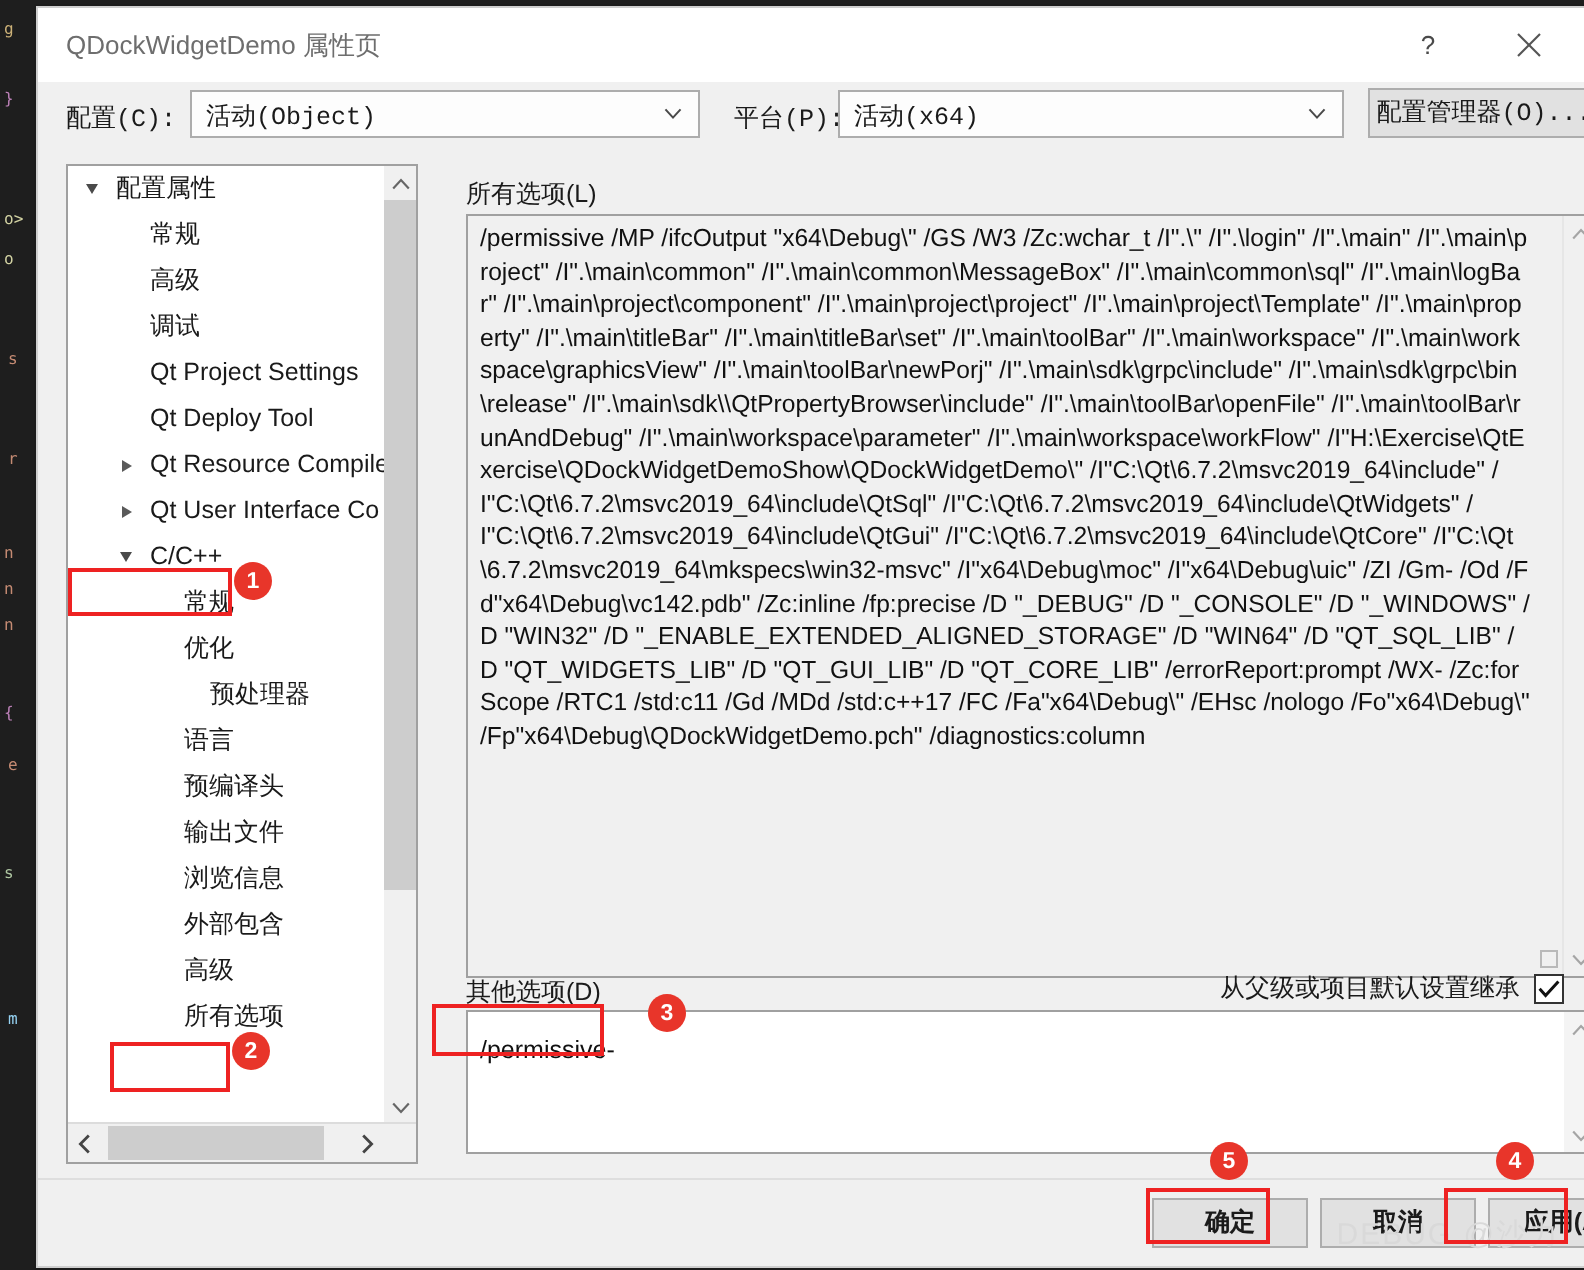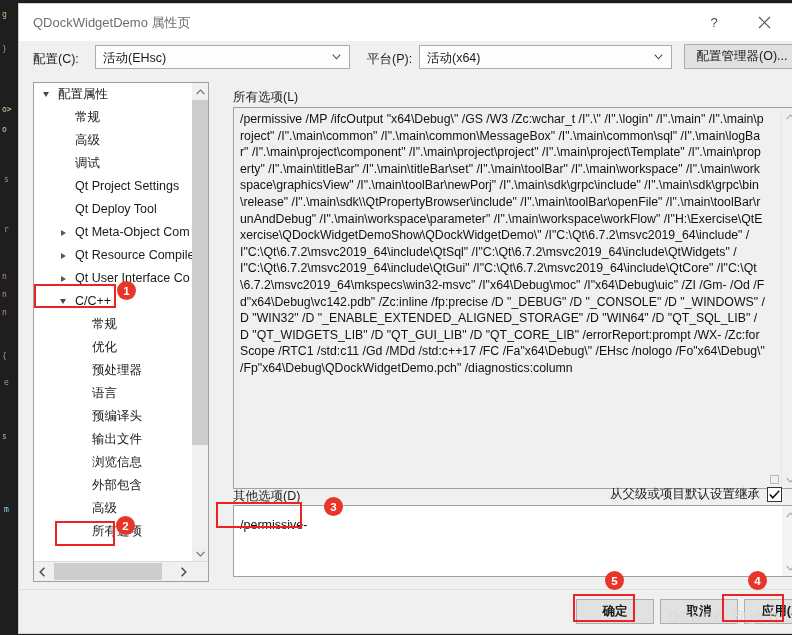--- a/index.html
+++ b/index.html
@@ -36,21 +36,21 @@
     position:absolute;top:0;height:36px;width:46px;
     display:flex;align-items:center;justify-content:center;
     color:#4a4a4a;font-size:14px;cursor:default;
   }
   #btn-help{right:56px;font-size:13px;}
   #btn-close{right:6px;}
   #btn-close svg{display:block;}
 
   
   #config-row{
-    position:absolute;left:0;top:36px;width:774px;height:38px;
+    position:absolute;left:0;top:36px;width:774px;height:38px;font-family:Liberation Mono, monospace;
   }
   .lbl{font-size:12.5px;color:#1a1a1a;}
   #lbl-config{position:absolute;left:14px;top:11px;}
   #combo-config{
     position:absolute;left:76px;top:5px;width:255px;height:24px;
     background:#fdfdfd;border:1px solid #adadad;box-sizing:border-box;
   }
   #lbl-platform{position:absolute;left:348px;top:11px;}
   #combo-platform{
     position:absolute;left:400px;top:5px;width:253px;height:24px;
@@ -233,21 +233,21 @@
       <svg width="13" height="13" viewBox="0 0 13 13">
         <line x1="1" y1="1" x2="12" y2="12" stroke="#555" stroke-width="1.1"></line>
         <line x1="12" y1="1" x2="1" y2="12" stroke="#555" stroke-width="1.1"></line>
       </svg>
     </div>
   </div>
 
   <div id="config-row">
     <div class="lbl" id="lbl-config">配置(C):</div>
     <div id="combo-config">
-      <span class="combo-val">活动(EHsc)</span>
+      <span class="combo-val">活动(Object)</span>
       <svg class="combo-arrow" viewBox="0 0 10 7">
         <polyline points="0.6,0.8 5,5.6 9.4,0.8" fill="none" stroke="#4a4a4a" stroke-width="1.2"></polyline>
       </svg>
     </div>
     <div class="lbl" id="lbl-platform">平台(P):</div>
     <div id="combo-platform">
       <span class="combo-val">活动(x64)</span>
       <svg class="combo-arrow" viewBox="0 0 10 7">
         <polyline points="0.6,0.8 5,5.6 9.4,0.8" fill="none" stroke="#4a4a4a" stroke-width="1.2"></polyline>
       </svg>
@@ -275,47 +275,41 @@
         <div class="tree-item" style="width: 174px;">
           <span class="tlabel" style="left: 41px;">Qt Project Settings</span>
         </div>
         <div class="tree-item" style="width: 174px;">
           <span class="tlabel" style="left: 41px;">Qt Deploy Tool</span>
         </div>
         <div class="tree-item" style="width: 174px;">
           <span class="tw" style="left: 21px;">
             <span class="caret-closed"></span>
           </span>
-          <span class="tlabel" style="left: 41px;">Qt Meta-Object Com</span>
-        </div>
-        <div class="tree-item" style="width: 174px;">
-          <span class="tw" style="left: 21px;">
-            <span class="caret-closed"></span>
-          </span>
           <span class="tlabel" style="left: 41px;">Qt Resource Compile</span>
         </div>
         <div class="tree-item" style="width: 174px;">
           <span class="tw" style="left: 21px;">
             <span class="caret-closed"></span>
           </span>
           <span class="tlabel" style="left: 41px;">Qt User Interface Co</span>
         </div>
         <div class="tree-item" style="width: 174px;">
           <span class="tw" style="left: 21px;">
             <span class="caret-open"></span>
           </span>
           <span class="tlabel" style="left: 41px;">C/C++</span>
         </div>
         <div class="tree-item" style="width: 174px;">
           <span class="tlabel" style="left: 58px;">常规</span>
         </div>
         <div class="tree-item" style="width: 174px;">
           <span class="tlabel" style="left: 58px;">优化</span>
         </div>
-        <div class="tree-item" style="width: 174px;">
+        <div class="tree-item" style="width: 174px; margin-left: 13px;">
           <span class="tlabel" style="left: 58px;">预处理器</span>
         </div>
         <div class="tree-item" style="width: 174px;">
           <span class="tlabel" style="left: 58px;">语言</span>
         </div>
         <div class="tree-item" style="width: 174px;">
           <span class="tlabel" style="left: 58px;">预编译头</span>
         </div>
         <div class="tree-item" style="width: 174px;">
           <span class="tlabel" style="left: 58px;">输出文件</span>

